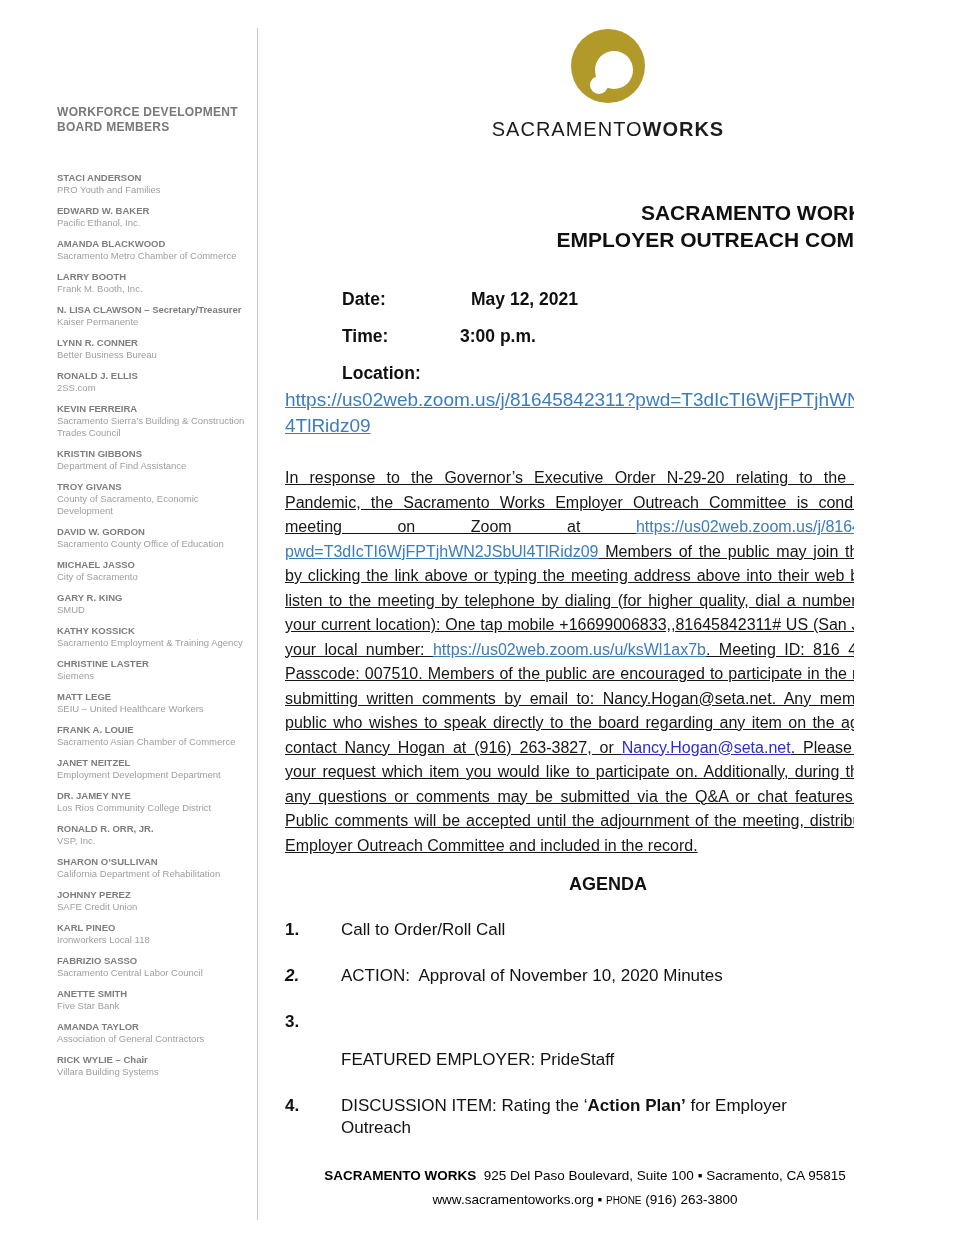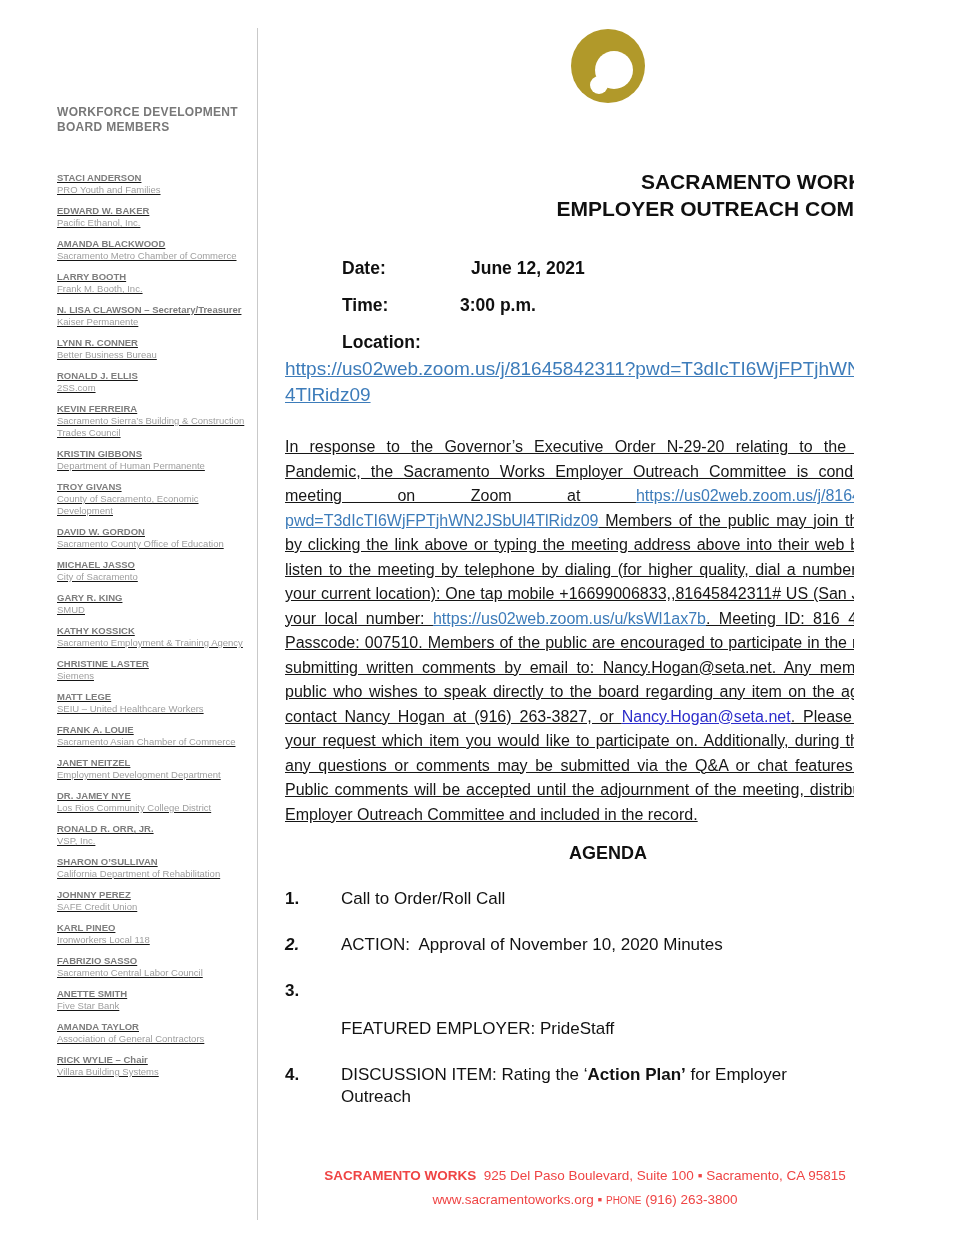--- a/index.html
+++ b/index.html
@@ -3,21 +3,21 @@
 <meta charset="utf-8">
 <style>
   html,body{margin:0;padding:0;background:#ffffff;}
   .page{position:relative;width:854px;height:1260px;background:#ffffff;overflow:hidden;
         font-family:"Liberation Sans", sans-serif;color:#161616;}
   .divider{position:absolute;left:257px;top:28px;width:1px;height:1192px;background:#c9c9c9;}
 
   
   .sidebar{position:absolute;left:57px;top:105px;width:196px;}
   .sb-header{font-size:12px;font-weight:bold;color:#787878;line-height:15px;letter-spacing:.3px;}
-  .members{margin-top:37px;text-decoration:underline;}
+  .members{margin-top:37px;}
   .member{margin-bottom:9px;}
   .m-name{font-size:9.5px;font-weight:bold;color:#7d7d7d;line-height:12px;}
   .m-org{font-size:9.5px;color:#9e9e9e;line-height:12px;}
 
   
   .main{position:absolute;left:285px;top:0;width:646px;}
   .logo-block{margin-top:28px;text-align:center;}
   .wordmark{margin-top:8px;font-size:20px;letter-spacing:1px;color:#1c1c1c;}
   .wm-bold{font-weight:bold;}
   .title{margin-top:58px;text-align:right;font-size:21px;font-weight:bold;color:#101010;line-height:27px;}
@@ -33,21 +33,21 @@
   .para2{margin-top:22px;}
   .t{text-decoration:underline;}
   .agenda-heading{margin-top:15px;text-align:center;font-size:18px;font-weight:bold;color:#101010;}
   .item{display:flex;margin-top:24px;font-size:17px;color:#121212;line-height:22px;}
   .item .num{width:56px;font-weight:bold;flex-shrink:0;}
   .num-bi{font-style:italic;}
   .item .body{width:515px;}
   .bold{font-weight:normal;margin-top:38px;}
   .bi{font-weight:bold;}
   .footer{position:absolute;top:1164px;left:-70px;width:740px;text-align:center;
-          font-size:13.5px;color:#ef4444;line-height:24px;}
+          font-size:13.5px;color:#000000;line-height:24px;}
   .f-bold{font-weight:bold;}
   .f-phone{font-size:10px;}
 </style>
 </head>
 <body>
 
 <div class="page">
   <div class="divider"></div>
 
   <aside class="sidebar">
@@ -92,21 +92,21 @@
           <div class="m-org">2SS.com</div>
         </div>
 
         <div class="member">
           <div class="m-name">KEVIN FERREIRA</div>
           <div class="m-org">Sacramento Sierra’s Building &amp; Construction Trades Council</div>
         </div>
 
         <div class="member">
           <div class="m-name">KRISTIN GIBBONS</div>
-          <div class="m-org">Department of Human Permanente</div>
+          <div class="m-org">Department of Find Assistance</div>
         </div>
 
         <div class="member">
           <div class="m-name">TROY GIVANS</div>
           <div class="m-org">County of Sacramento, Economic Development</div>
         </div>
 
         <div class="member">
           <div class="m-name">DAVID W. GORDON</div>
           <div class="m-org">Sacramento County Office of Education</div>
@@ -194,30 +194,31 @@
       </div>
   </aside>
 
   <main class="main">
     <div class="logo-block">
       <svg width="78" height="78" viewBox="0 0 78 78">
         <circle cx="39" cy="38" r="37" fill="#b1992a"></circle>
         <circle cx="45" cy="42" r="19" fill="#ffffff"></circle>
         <circle cx="30" cy="57" r="9" fill="#ffffff"></circle>
       </svg>
+      <div class="wordmark"><span>SACRAMENTO</span><span class="wm-bold">WORKS</span></div>
     </div>
 
     <div class="title">
       <div>SACRAMENTO WORKS, INC.</div>
       <div>EMPLOYER OUTREACH COMMITTEE</div>
     </div>
 
     <div class="meta-row row-date">
       <span class="label">Date:</span>
-      <span>June 12, 2021</span>
+      <span>May 12, 2021</span>
     </div>
     <div class="meta-row row-time">
       <span class="label">Time:</span>
       <span>3:00 p.m.</span>
     </div>
     <div class="meta-row row-loc">
       <span class="label">Location:</span>
     </div>
     <div class="loc-link"><span class="zlink">https://us02web.zoom.us/j/81645842311?pwd=T3dIcTI6WjFPTjhWN2JSbUl4TlRidz09</span></div>
 

